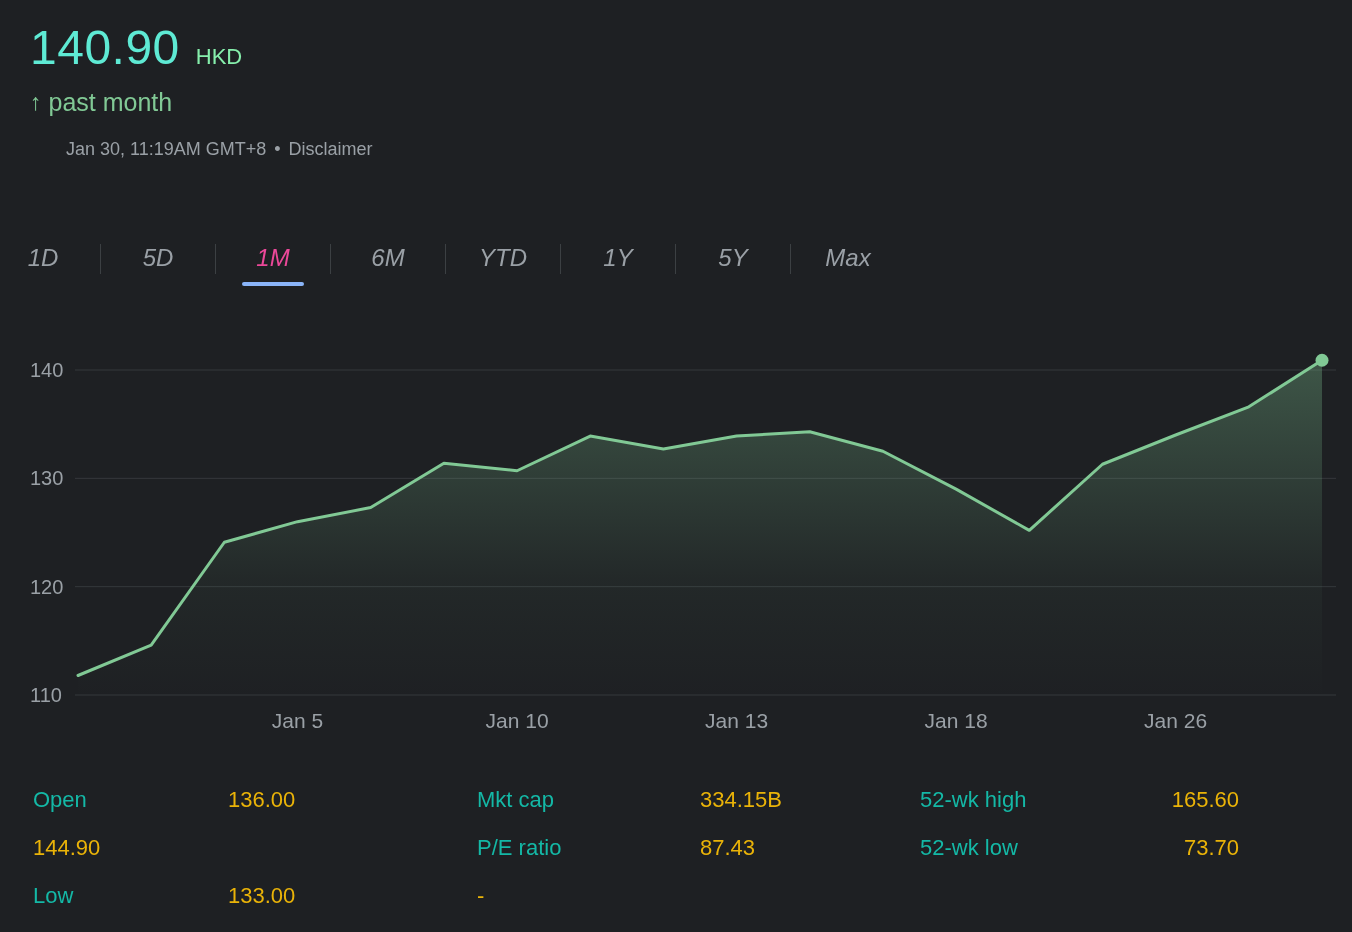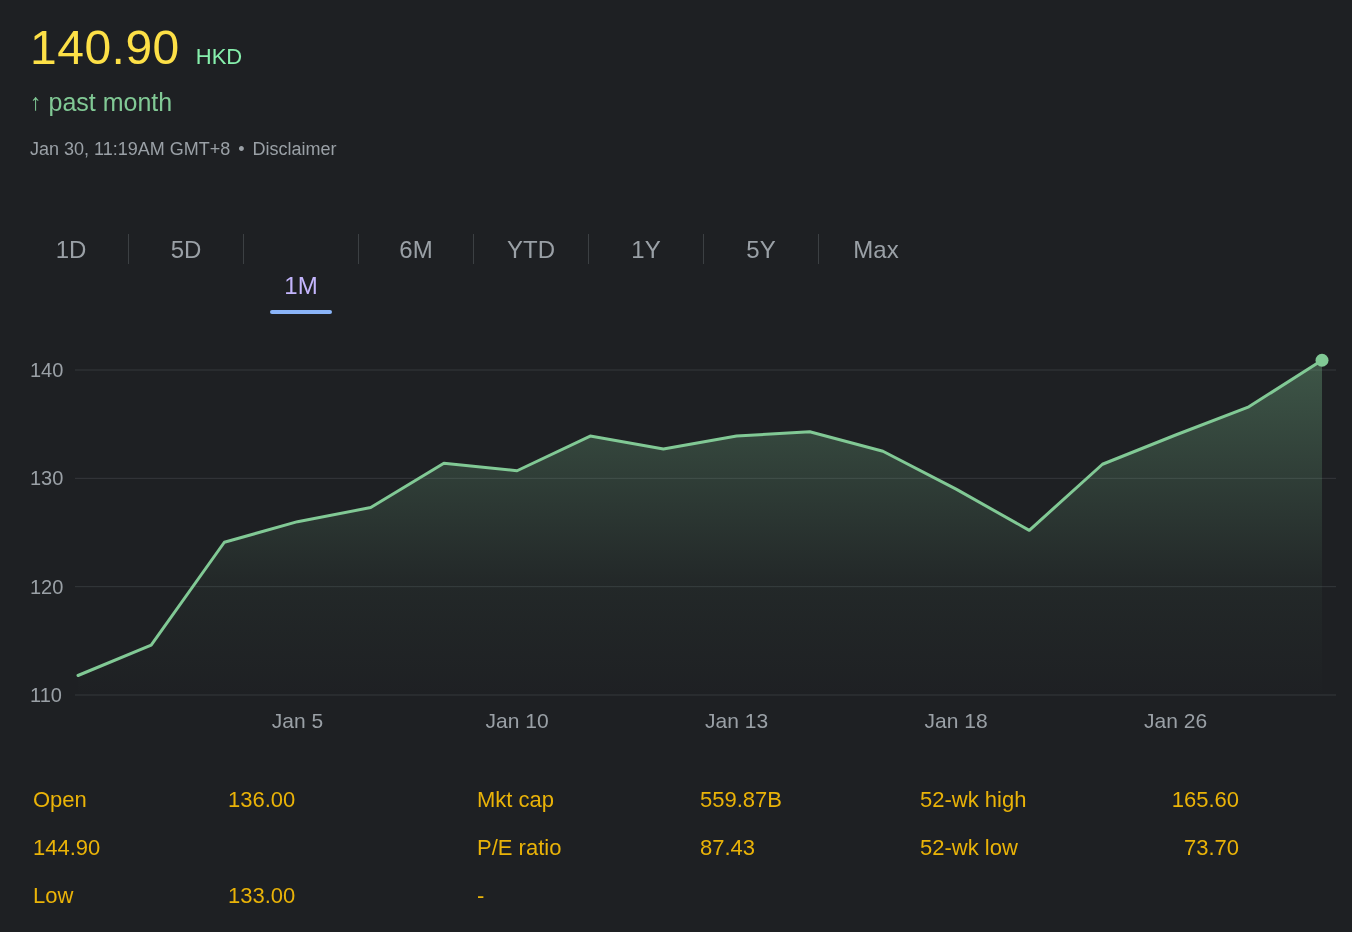--- a/index.html
+++ b/index.html
@@ -6,49 +6,49 @@
   body {
     width:1352px; height:932px;
     background:#1e2023;
     font-family:"Liberation Sans", sans-serif;
     color:#e8eaed;
     position:relative;
     overflow:hidden;
   }
   #header { position:absolute; top:20px; left:30px; }
   .price-row { display:flex; align-items:baseline; gap:16px; }
-  .price { font-size:48px; line-height:56px; color:#fde047; letter-spacing:0.5px; }
+  .price { font-size:48px; line-height:56px; color:#5eead4; letter-spacing:0.5px; }
   .currency { font-size:22px; color:#86efac; }
   .change-row { margin-top:12px; font-size:25px; color:#81c995; display:flex; align-items:center; gap:7px; }
   .arrow { font-size:23px; font-weight:bold; line-height:1; }
-  .meta-row { margin-top:22px; font-size:18px; color:#9aa0a6; display:flex; align-items:center; gap:8px; }
+  .meta-row { margin-top:22px; font-size:18px; color:#9aa0a6; display:flex; align-items:center; gap:8px;margin-left:36px; }
   .disclaimer { cursor:pointer; }
 
-  #tabs { position:absolute; top:234px; left:42px; display:flex; align-items:flex-start; height:40px; }
+  #tabs { position:absolute; top:234px; left:14px; display:flex; align-items:flex-end; height:40px;font-style:italic; }
   .tab { position:relative; min-width:58px; text-align:center; font-size:24px; color:#9aa0a6;
          cursor:pointer; margin:0 28px; padding:2px 0; }
   .tab:first-child { margin-left:0; }
-  .tab.active { color:#c4b5fd;margin-top:36px; }
+  .tab.active { color:#ec4899;margin-top:36px; }
   .tab.active::after { content:""; position:absolute; left:50%; transform:translateX(-50%);
          bottom:-12px; width:62px; height:4px; background:#8ab4f8; border-radius:4px; }
   .tab-divider { width:1px; height:30px; background:#3c4043; }
 
   #chart { position:absolute; top:340px; left:0; width:1200px; height:400px; }
   #chart svg { display:block; }
   .tick-text { fill:#9aa0a6; font-family:"Liberation Sans", sans-serif; }
 
   #stats { position:absolute; top:776px; left:0; right:0; display:flex; padding-left:33px; font-size:22px; }
   .stat-col:nth-child(1) { width:444px; }
   .stat-col:nth-child(1) .stat-label { width:195px; }
   .stat-col:nth-child(2) { width:443px; }
   .stat-col:nth-child(2) .stat-label { width:223px; }
   .stat-col:nth-child(3) { flex:1; }
   .stat-col:nth-child(3) .stat-row { justify-content:space-between; padding-right:113px; }
   .stat-row { height:48px; display:flex; align-items:center; }
-  .stat-label { color:#eab308; }
+  .stat-label { color:#14b8a6; }
   .stat-value { color:#eab308; }
 </style>
 </head>
 <body>
 
 <div id="header">
   <div class="price-row">
     <span class="price">140.90</span>
     <span class="currency">HKD</span>
   </div>
@@ -119,21 +119,21 @@
         <span class="stat-value">144.90</span>
       </div>
       <div class="stat-row">
         <span class="stat-label">Low</span>
         <span class="stat-value">133.00</span>
       </div>
     </div>
     <div class="stat-col">
       <div class="stat-row">
         <span class="stat-label">Mkt cap</span>
-        <span class="stat-value">559.87B</span>
+        <span class="stat-value">334.15B</span>
       </div>
       <div class="stat-row">
         <span class="stat-label">P/E ratio</span>
         <span class="stat-value">87.43</span>
       </div>
       <div class="stat-row">
         <span class="stat-value">-</span>
       </div>
     </div>
     <div class="stat-col">

